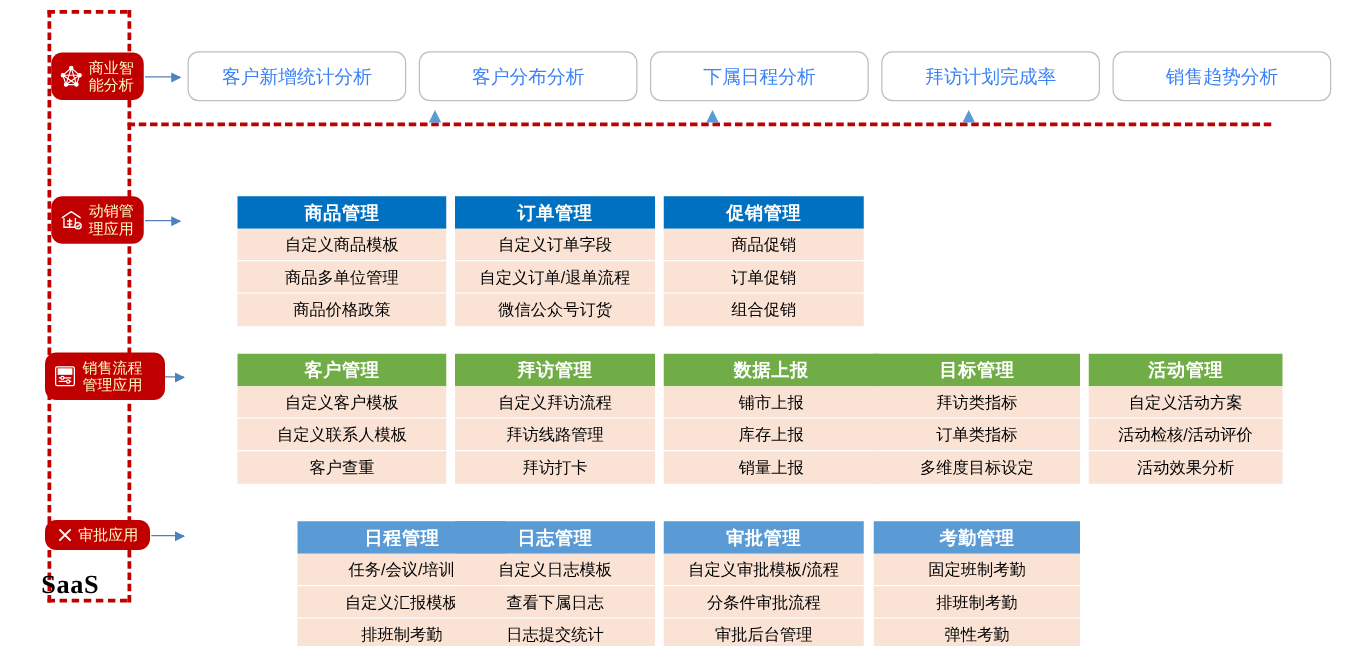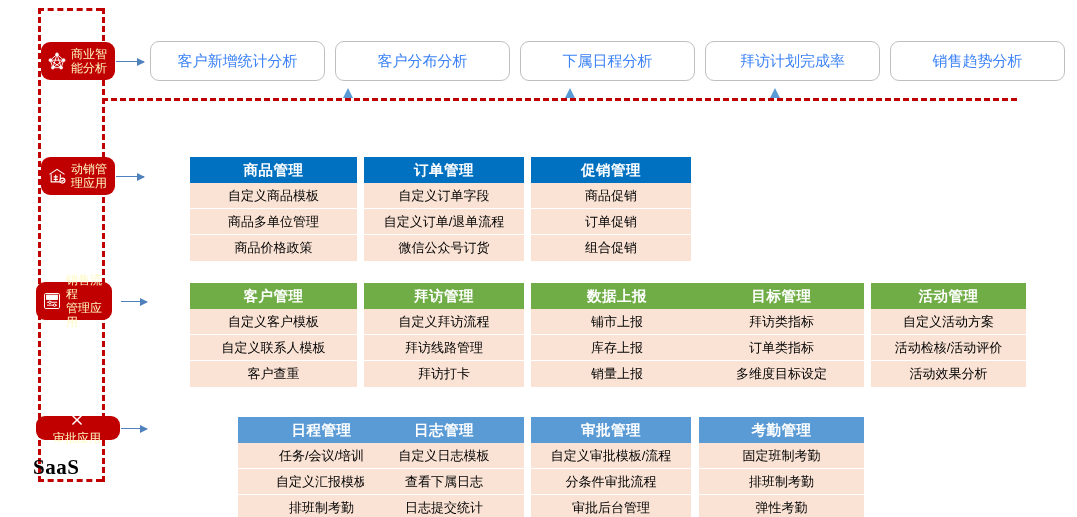--- a/index.html
+++ b/index.html
@@ -173,37 +173,37 @@
         <path d="M8 13 H13 M8 16 H13 M10.5 10.5 V19"></path>
         <circle cx="18.5" cy="17.5" r="3" fill="#c00000"></circle>
         <path d="M17.2 17.5 l1 1 l2 -2.2"></path>
       </svg>
     </span>
     <span class="ptext">动销管
 理应用</span>
   </div>
   <div class="connector" style="left:116px;top:176px;width:28px;"></div>
 
-  <div class="pill" style="left:36px;top:282px;width:76px;height:38px;">
+  <div class="pill" style="left:36px;top:282px;width:96px;height:38px;">
     <span class="picon">
       <svg width="20" height="20" viewBox="0 0 24 24" fill="none" stroke="#ffffff" stroke-width="1.2">
         <rect x="3" y="3" width="18" height="18" rx="1.5"></rect>
         <rect x="5.5" y="5" width="13" height="5" fill="#ffffff"></rect>
         <text x="12" y="9.3" font-size="4.2" fill="#c00000" text-anchor="middle" font-family="Liberation Sans, sans-serif" font-weight="bold">SALE</text>
         <path d="M6 13.5 H18 M6 17 H18"></path>
         <circle cx="9.5" cy="13.5" r="1.5" fill="#c00000"></circle>
         <circle cx="15" cy="17" r="1.5" fill="#c00000"></circle>
       </svg>
     </span>
     <span class="ptext">销售流程
 管理应用</span>
   </div>
   <div class="connector" style="left:121px;top:301px;width:26px;"></div>
 
-  <div class="pill one-line" style="left:36px;top:416px;width:84px;height:24px;justify-content:center;flex-direction:column;">
+  <div class="pill one-line" style="left:36px;top:416px;width:84px;height:24px;justify-content:center;">
     <span class="picon" style="width:16px;height:16px;">
       <svg width="14" height="14" viewBox="0 0 24 24" fill="none" stroke="#ffffff" stroke-width="2.6" stroke-linecap="round">
         <path d="M5 5 L19 19 M19 5 L5 19"></path>
       </svg>
     </span>
     <span class="ptext">审批应用</span>
   </div>
   <div class="connector" style="left:121px;top:428px;width:26px;"></div>
 
   <div class="bi-box" style="left:150px;width:175px;">

